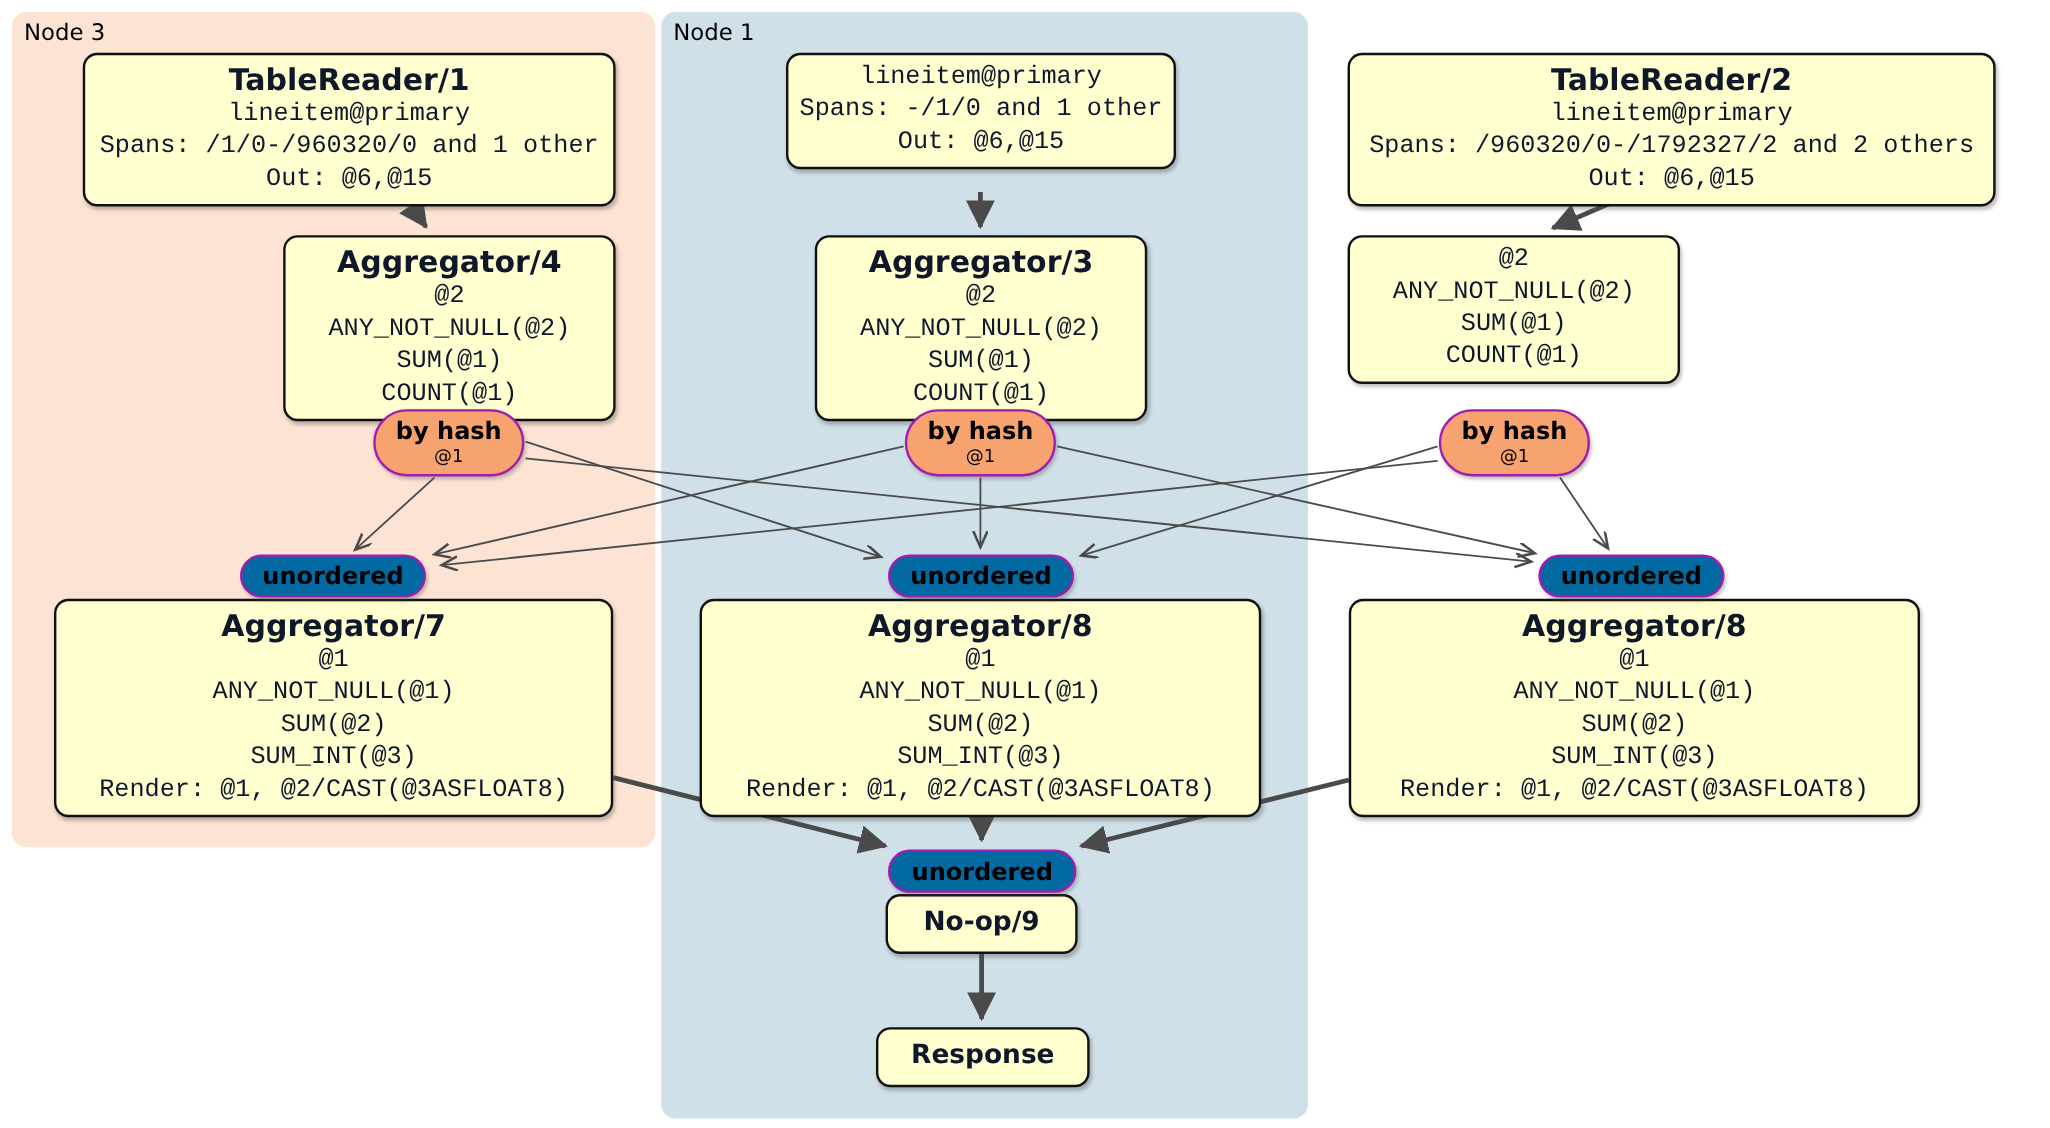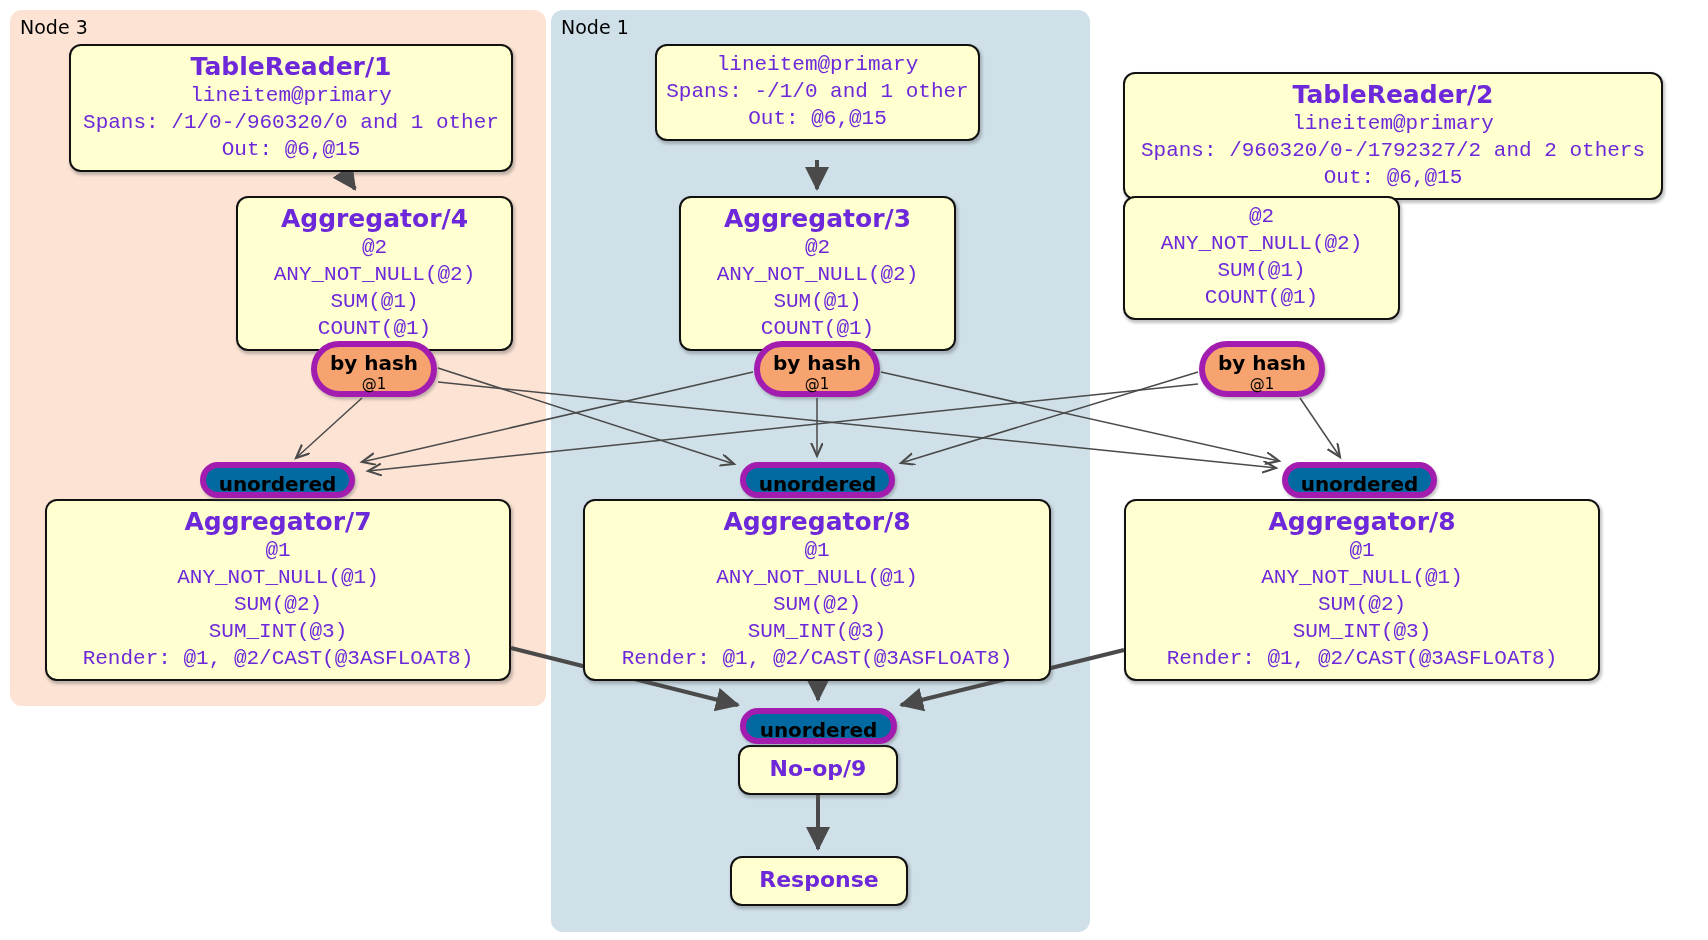--- a/index.html
+++ b/index.html
@@ -13,28 +13,28 @@
   .panel-node3 { left:10px; top:10px; width:536px; height:696px; background:#fce3d4; }
   .panel-node1 { left:551px; top:10px; width:539px; height:922px; background:#cfe0e9; }
   .panel-node2 { left:1095px; top:10px; width:605px; height:696px; background:#e9eefa; }
   .panel-label { position:absolute; left:10px; top:6px; font-size:19px; color:#000; }
 
   #edges { position:absolute; left:0; top:0; width:1708px; height:940px; z-index:2; }
 
   .proc {
     position:absolute; background:#ffffcf; border:2px solid #111;
     border-radius:12px; text-align:center; z-index:3; padding:5px 4px 7px 4px;
-    box-shadow:1.5px 2.5px 3px rgba(80,80,80,.35); color:#6d28d9;
+    box-shadow:1.5px 2.5px 3px rgba(80,80,80,.35); color:#0f172a;
   }
   .proc-title { font-weight:bold; font-size:25px; line-height:31px; white-space:nowrap; }
   .proc-line  { font-size:21px; line-height:27px; white-space:nowrap;font-family:Liberation Mono, monospace; }
   .terminal .proc-title { font-size:22px; line-height:34px;text-align:center; }
 
   .capsule {
-    position:absolute; border:6px solid #a21caf; border-radius:30px; text-align:center;
+    position:absolute; border:2px solid #a21caf; border-radius:30px; text-align:center;
     z-index:4; box-shadow:1.5px 2.5px 3px rgba(80,80,80,.35); color:#000;
   }
   .router { background:#f7a36f; }
   .router .cap-label  { font-weight:bold; font-size:20px; line-height:24px; padding-top:4px; white-space:nowrap; }
   .router .cap-detail { font-size:15px; line-height:18px; white-space:nowrap; }
   .sync { background:#0369a1; }
   .sync .cap-label { font-weight:bold; font-size:20px; line-height:32px; white-space:nowrap; }
 </style>
 </head>
 <body>
@@ -123,21 +123,21 @@
     <div class="proc-line">SUM_INT(@3)</div>
     <div class="proc-line">Render: @1, @2/CAST(@3ASFLOAT8)</div>
   </div>
   <div class="proc terminal" style="left:738px; top:745px; width:160px;">
     <div class="proc-title">No-op/9</div>
   </div>
   <div class="proc terminal" style="left:730px; top:856px; width:178px;">
     <div class="proc-title">Response</div>
   </div>
 
-  <div class="proc" style="left:1123px; top:44px; width:540px;margin-top:28px;">
+  <div class="proc" style="left:1123px; top:44px; width:540px;">
     <div class="proc-title">TableReader/2</div>
     <div class="proc-line">lineitem@primary</div>
     <div class="proc-line">Spans: /960320/0-/1792327/2 and 2 others</div>
     <div class="proc-line">Out: @6,@15</div>
   </div>
   <div class="proc" style="left:1123px; top:196px; width:277px;">
     <div class="proc-line">@2</div>
     <div class="proc-line">ANY_NOT_NULL(@2)</div>
     <div class="proc-line">SUM(@1)</div>
     <div class="proc-line">COUNT(@1)</div>

